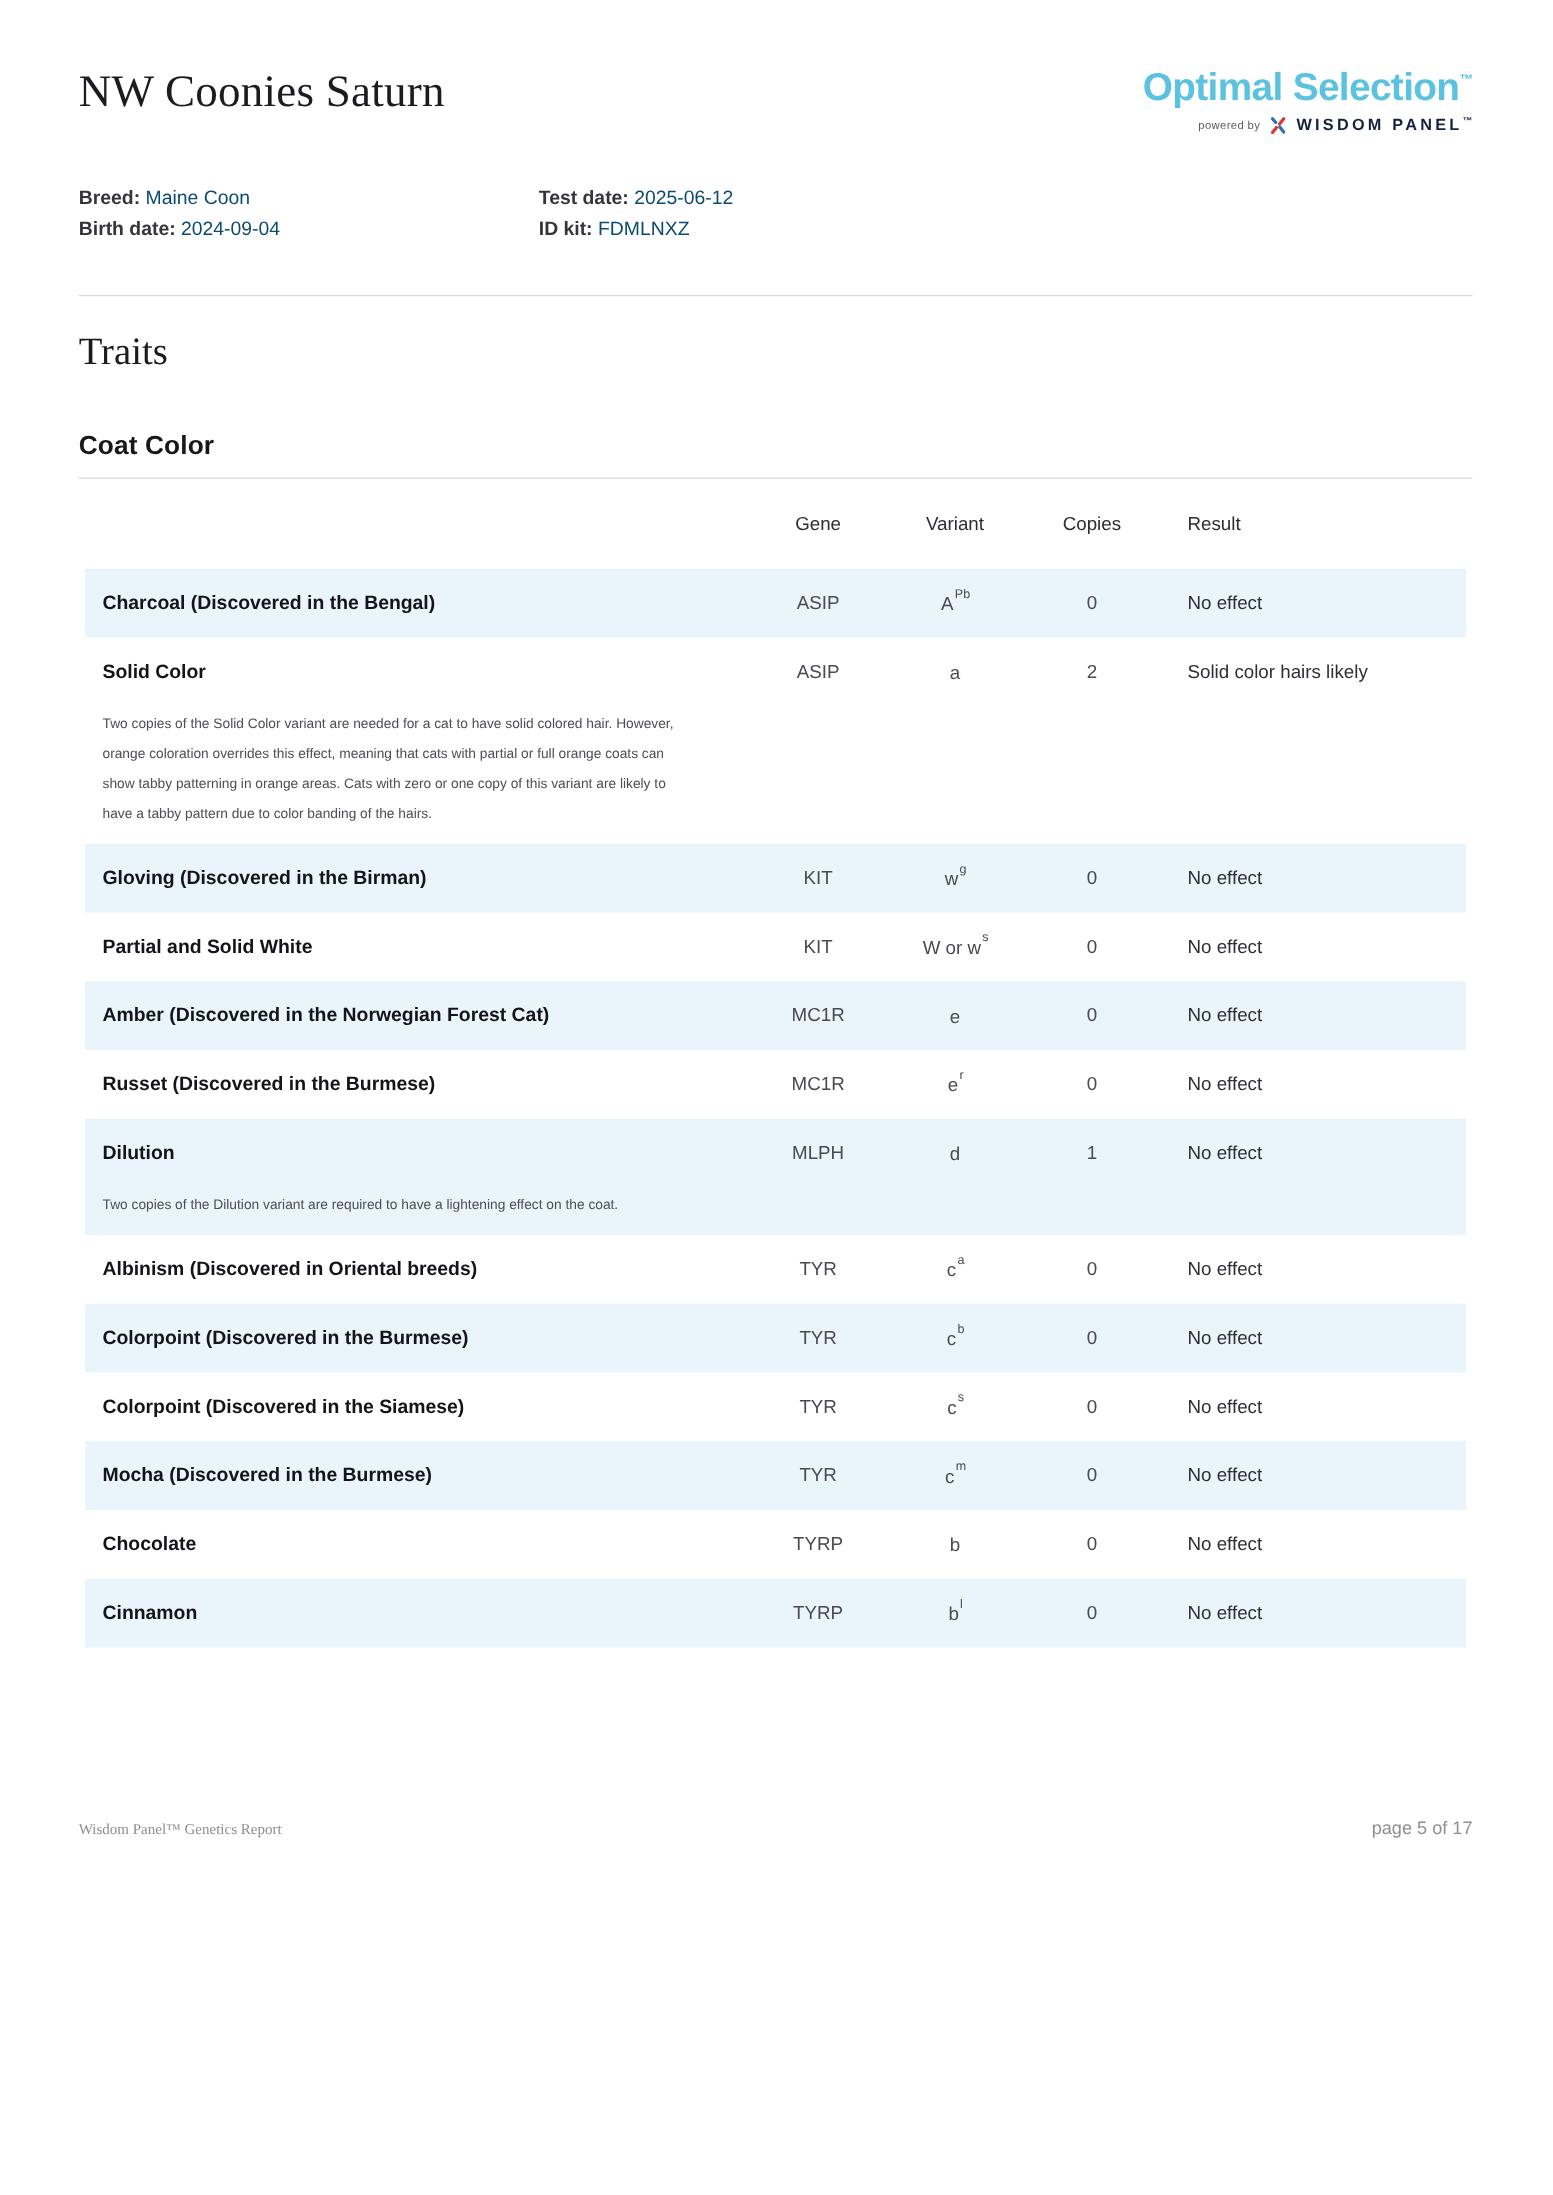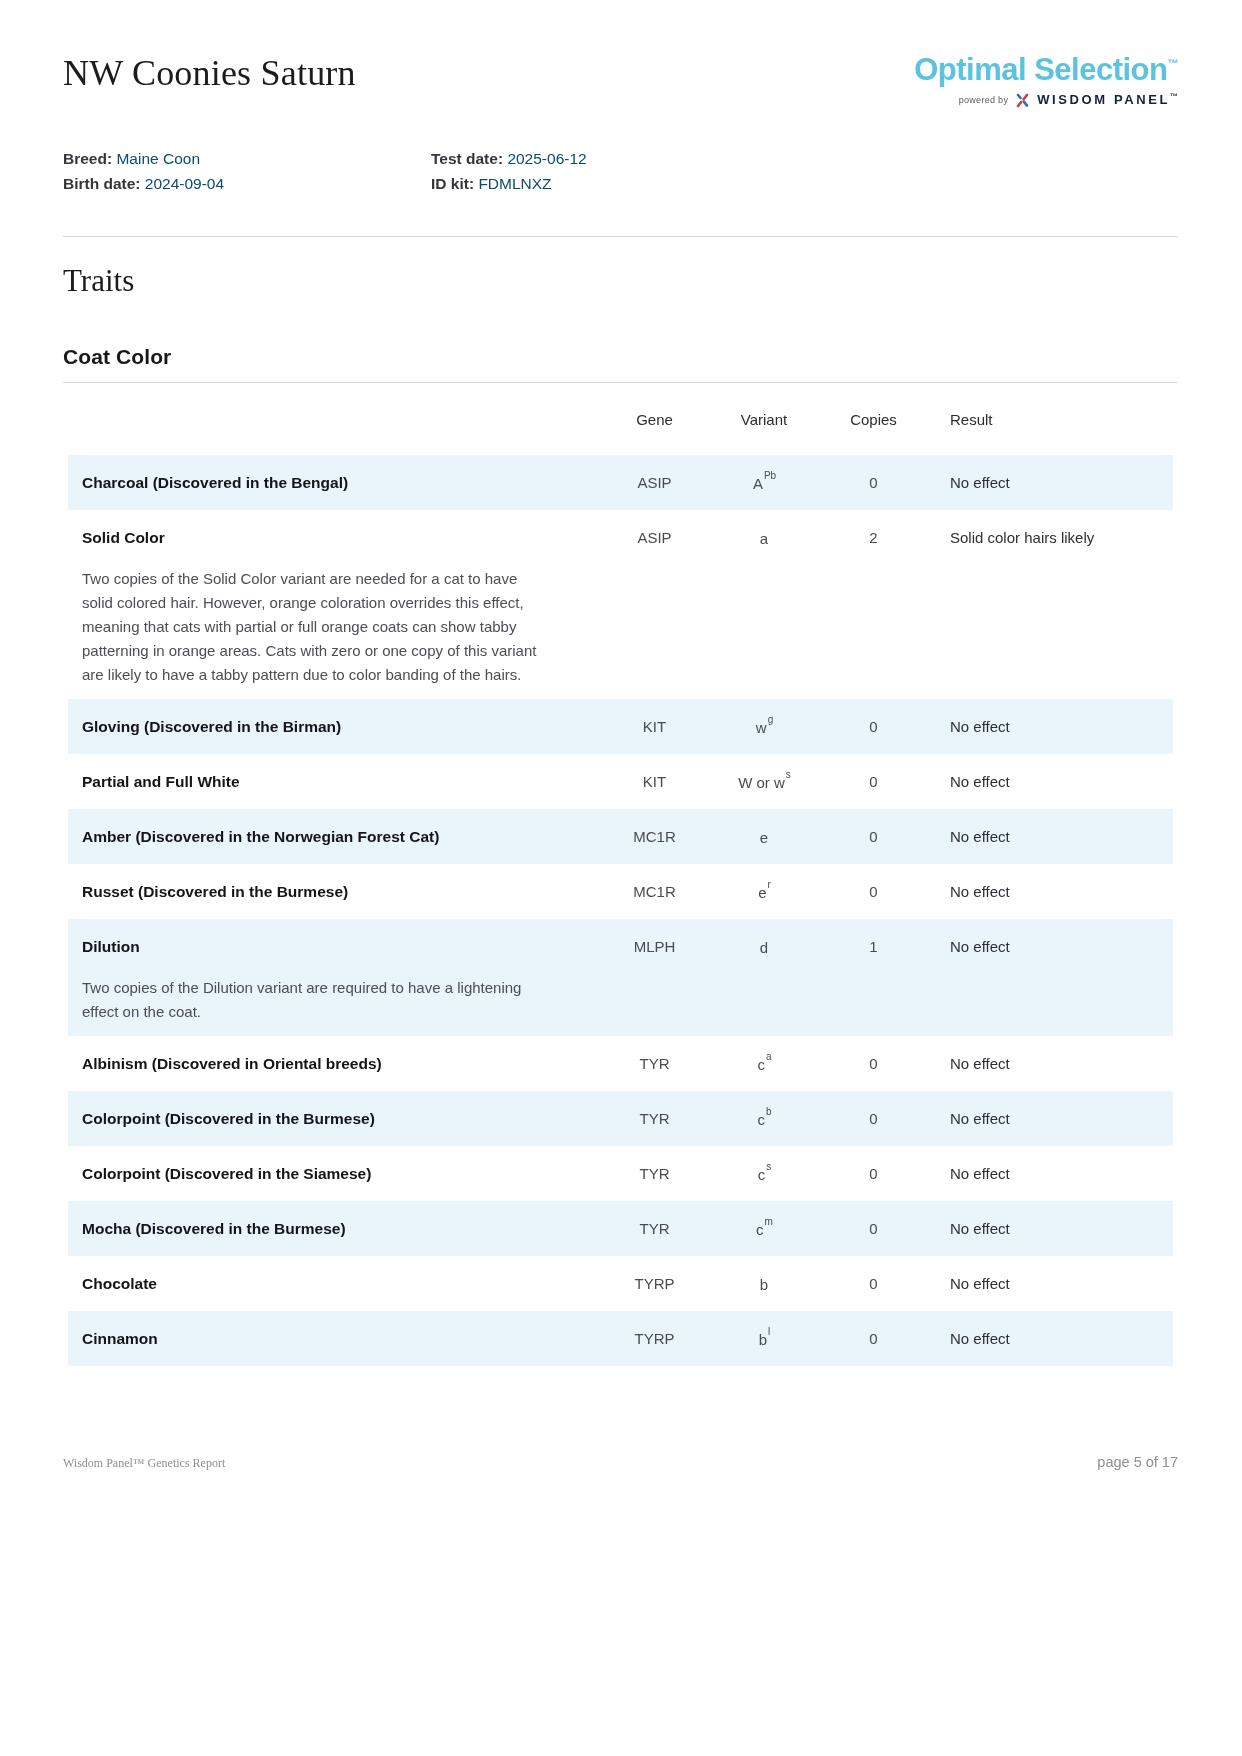--- a/index.html
+++ b/index.html
@@ -118,21 +118,21 @@
   }
   .cell.variant sup { font-size: 10px; position: relative; top: -4px; left: 1px; }
   .cell.result {
     text-align: left;
     padding-left: 22px;
     color: #2e2e36;
   }
   .row-desc {
     width: 482px;
     padding: 2px 0 12px 14px;
-    font-size: 15px;
+    font-size: 11px;
     line-height: 24px;
     color: #4d4d55;
   }
 
   
   .footer {
     position: absolute;
     left: 63px;
     right: 64px;
     bottom: 22px;
@@ -233,21 +233,21 @@
             <div class="tbl-grid row">
               <div class="cell name">Gloving (Discovered in the Birman)</div>
               <div class="cell gene">KIT</div>
               <div class="cell variant"><span>w</span><sup>g</sup></div>
               <div class="cell copies">0</div>
               <div class="cell result">No effect</div>
             </div>
           </div>
           <div class="row-block">
             <div class="tbl-grid row">
-              <div class="cell name">Partial and Full White</div>
+              <div class="cell name">Partial and Solid White</div>
               <div class="cell gene">KIT</div>
               <div class="cell variant"><span>W or w</span><sup>s</sup></div>
               <div class="cell copies">0</div>
               <div class="cell result">No effect</div>
             </div>
           </div>
           <div class="row-block hl">
             <div class="tbl-grid row">
               <div class="cell name">Amber (Discovered in the Norwegian Forest Cat)</div>
               <div class="cell gene">MC1R</div>

